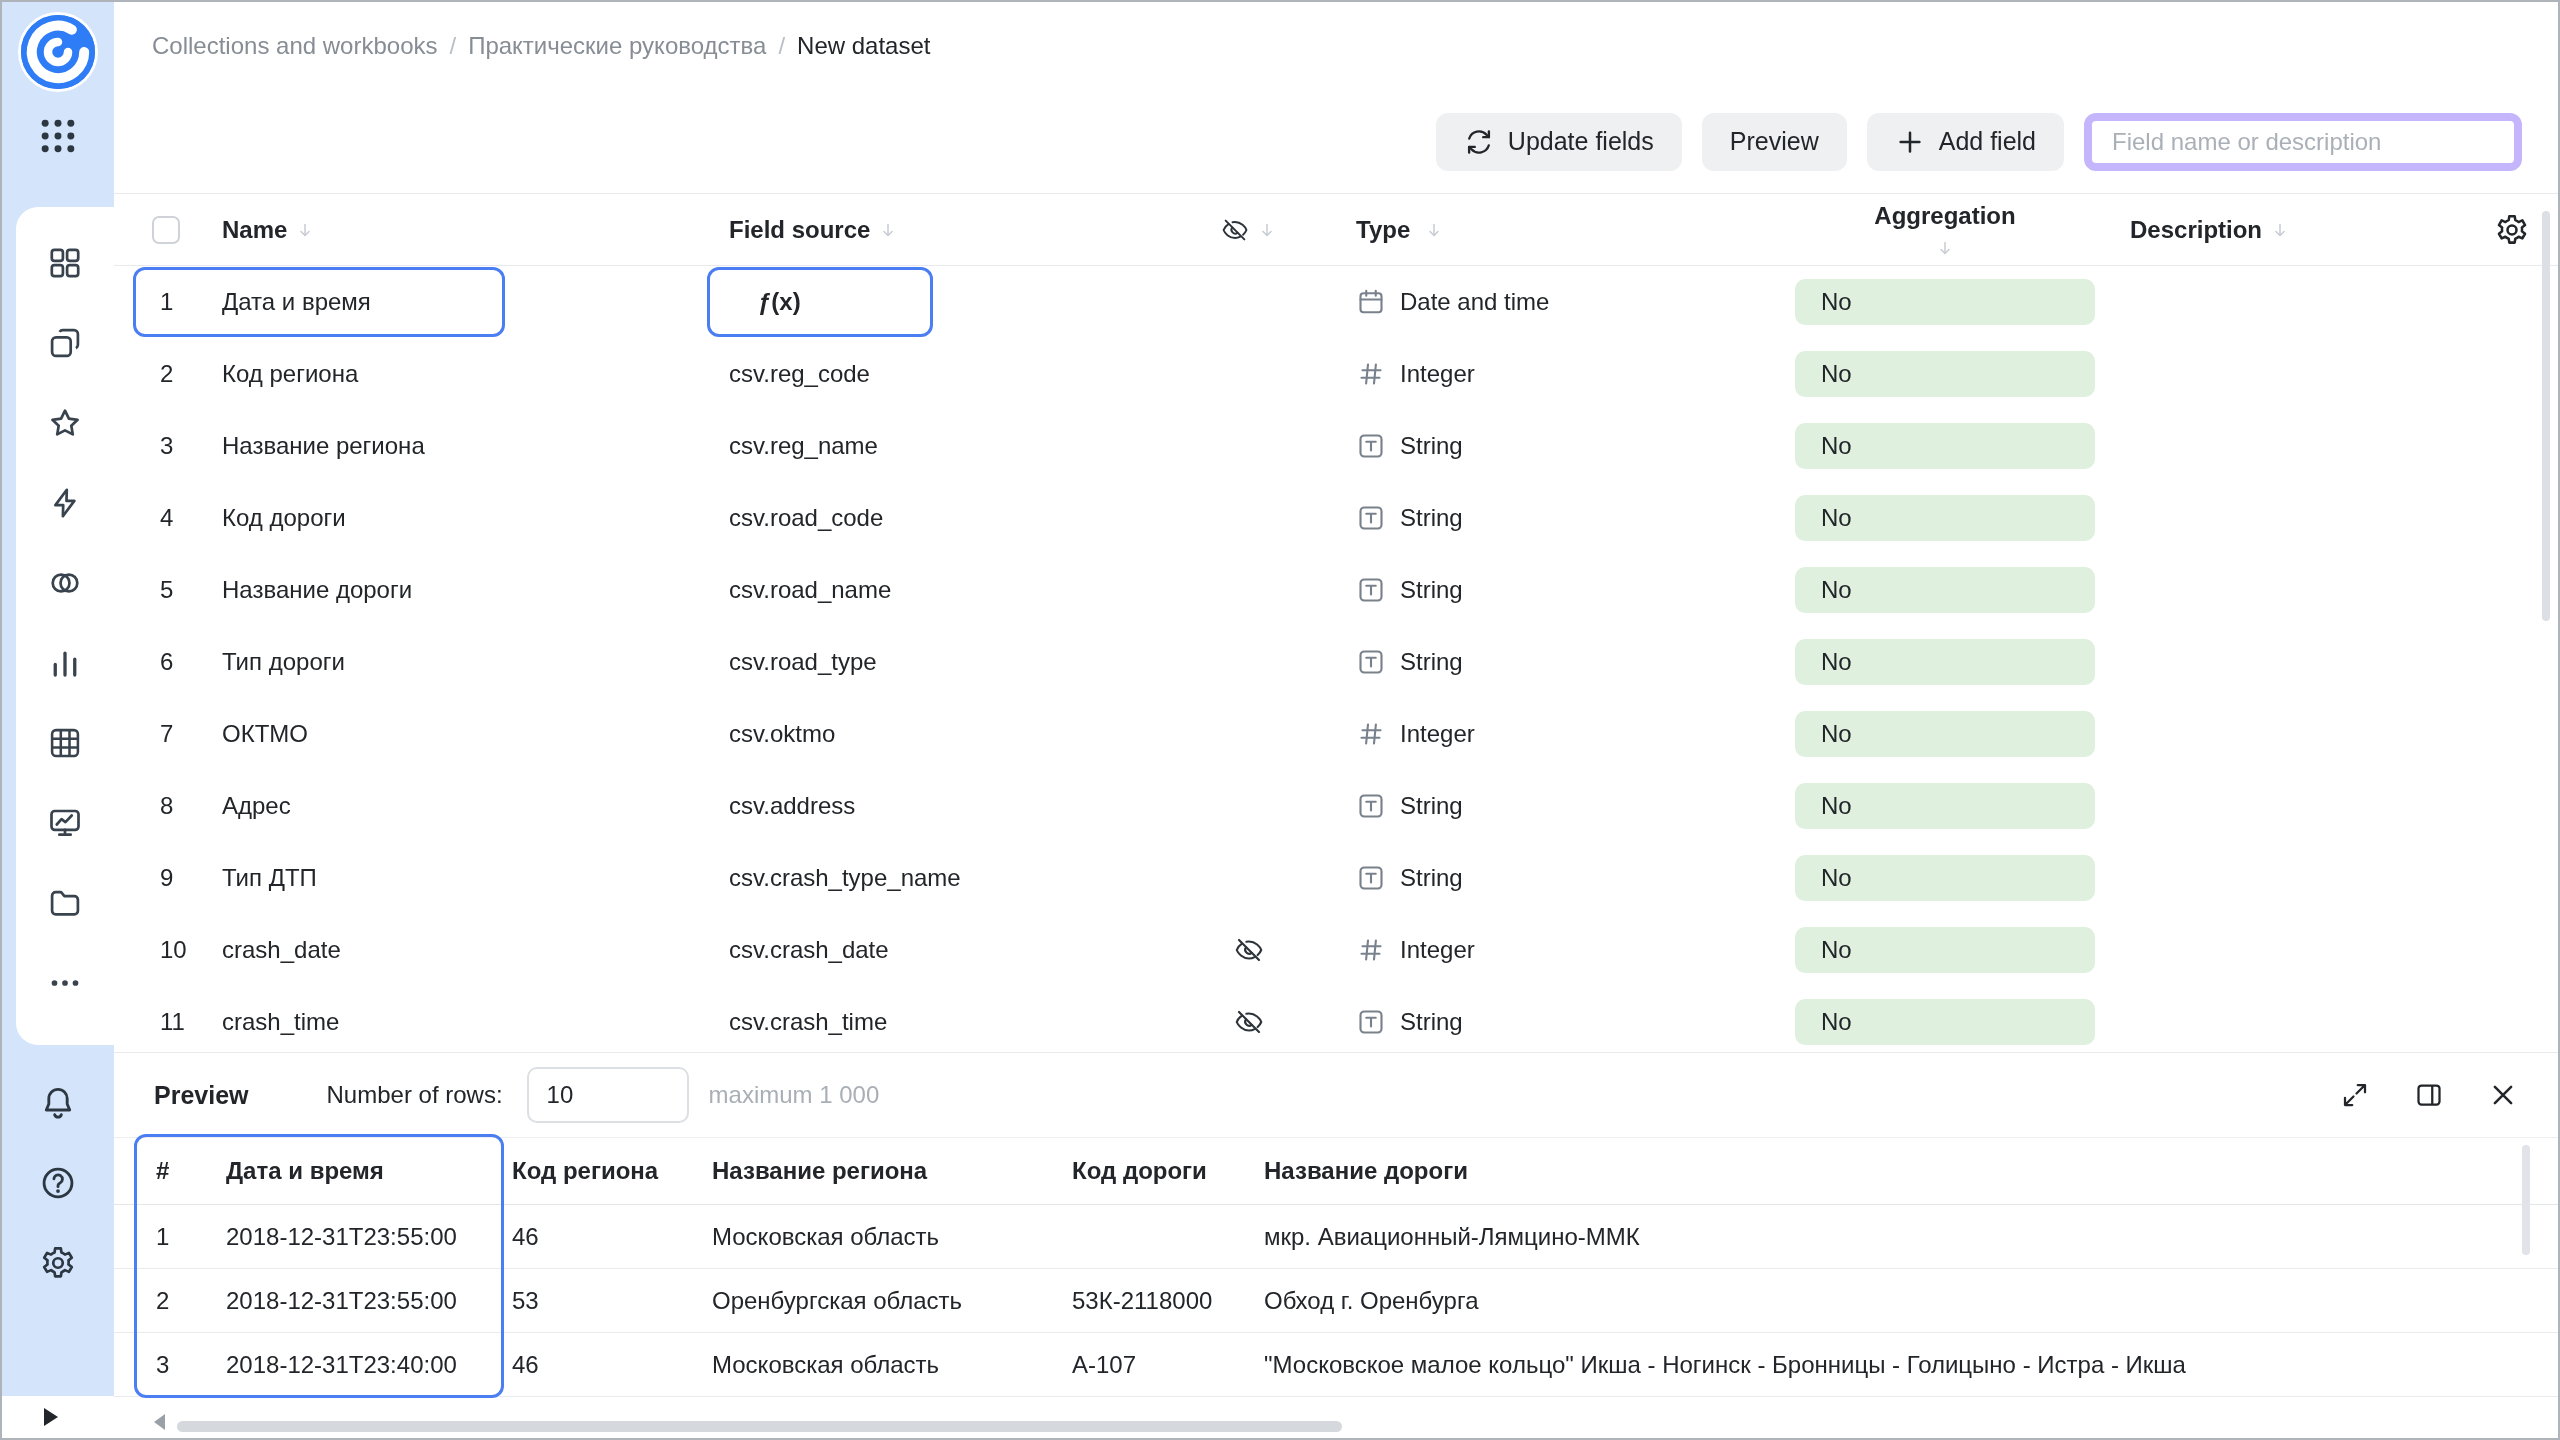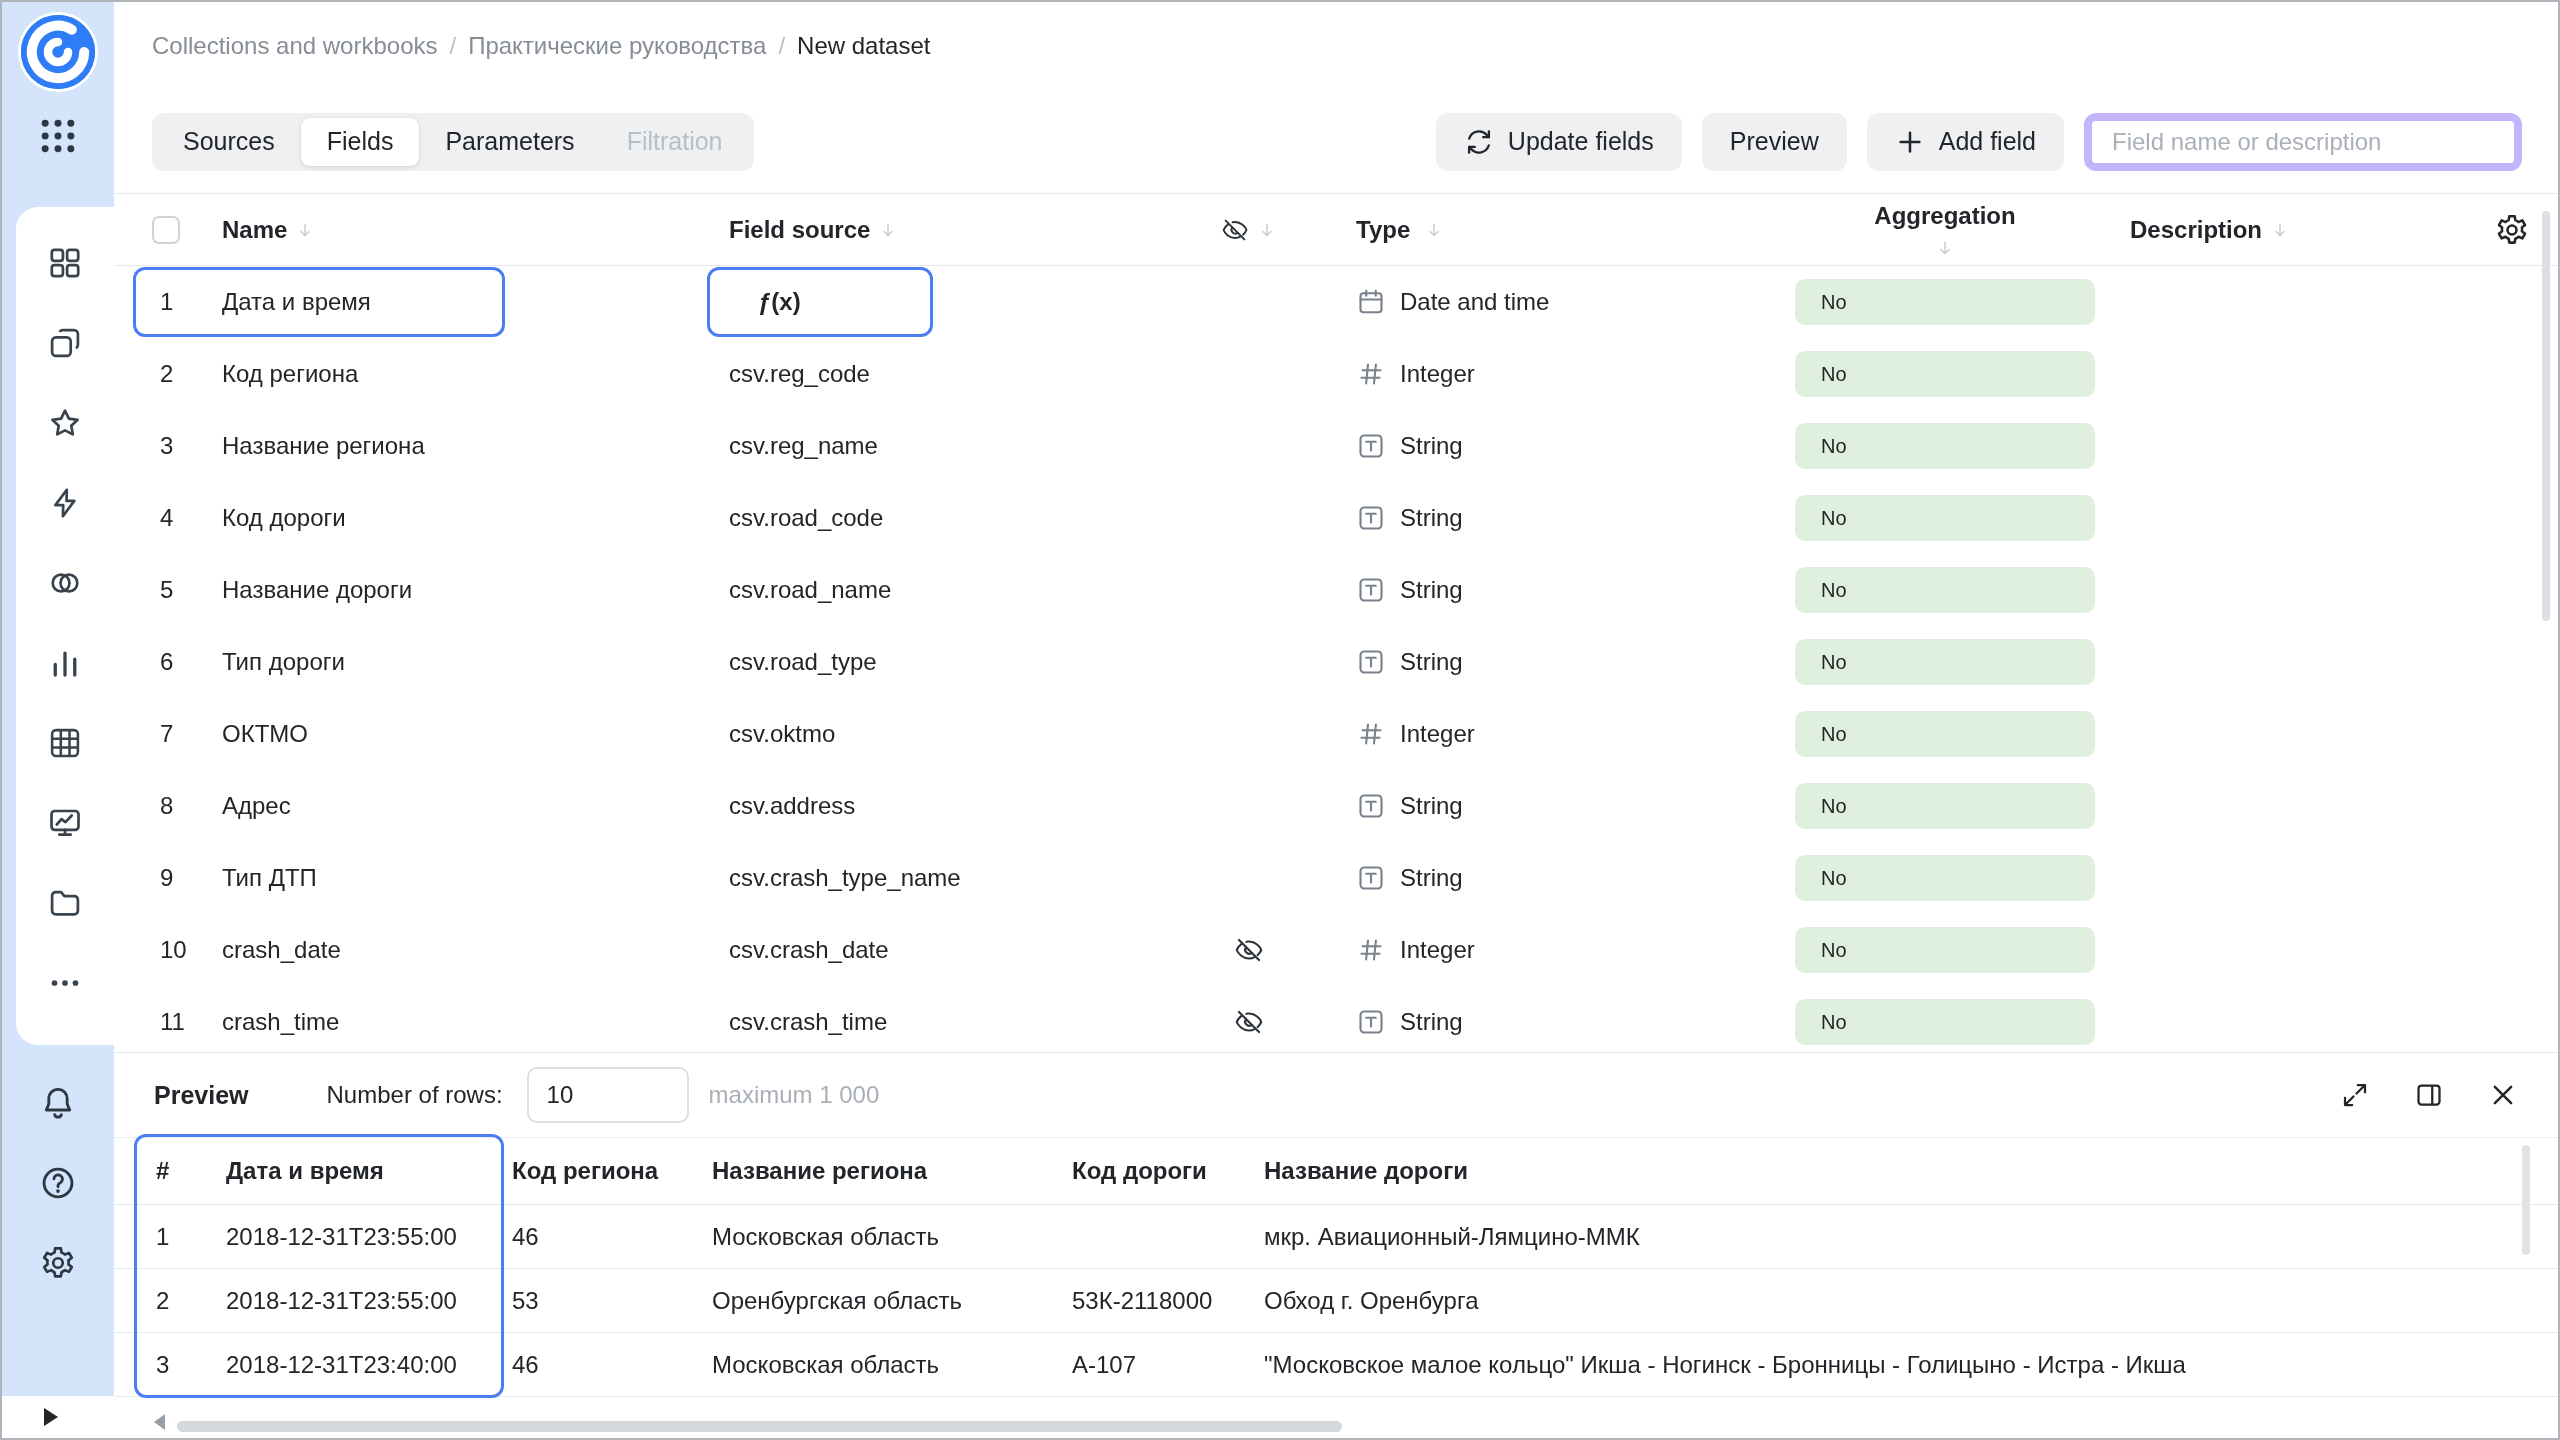--- a/index.html
+++ b/index.html
@@ -56,21 +56,21 @@
   .frow { height:72px; font-size:24px; }
   .cell { display:flex; align-items:center; min-width:0; }
   .c-num { padding-left:8px; color:#222529; }
   .c-src { padding-left:9px;text-align:center; }
   .c-formula { padding-left:38px; font-weight:bold; }
   .c-vis { justify-content:center; color:#2d333a; }
   .eyeoff-ic { width:30px; height:30px; }
   .c-type { padding-left:52px; gap:14px; }
   .type-ic { width:30px; height:30px; color:#79828c; flex-shrink:0; }
   .c-agg { padding-left:16px;flex-direction:column; }
-  .pill { width:300px; height:46px; background:#dff0df; border-radius:10px; display:flex; align-items:center; padding-left:26px; font-size:20px; color:#222529; }
+  .pill { width:300px; height:46px; background:#dff0df; border-radius:10px; display:flex; align-items:center; padding-left:26px; font-size:24px; color:#222529; }
   .c-desc { padding-left:20px; }
   .c-gear { justify-content:flex-end; color:#222529; }
   .tbl-gear { width:36px; height:36px; cursor:pointer; }
   .hl-box { position:absolute; border:3px solid #4c7ef3; border-radius:12px; pointer-events:none; }
   .hl-name { left:19px; top:73px; width:372px; height:70px; }
   .hl-source { left:593px; top:73px; width:226px; height:70px; }
 
   
   .preview { position:absolute; top:1050px; left:0; right:0; bottom:0; border-top:1px solid #e7e9ec; background:#fff; }
   .preview-bar { height:84px; display:flex; align-items:center; padding:0 40px; }
@@ -328,26 +328,20 @@
       <div class="breadcrumb">
         <span class="bc-muted">Collections and workbooks</span>
         <span class="bc-sep">/</span>
         <span class="bc-muted">Практические руководства</span>
         <span class="bc-sep">/</span>
         <span class="bc-current">New dataset</span>
       </div>
     </div>
 
     <div class="toolbar">
-      <div class="tabs">
-        <div class="tab">Sources</div>
-        <div class="tab active">Fields</div>
-        <div class="tab">Parameters</div>
-        <div class="tab disabled">Filtration</div>
-      </div>
       <div class="toolbar-right">
         <button class="btn btn-gray">
           <svg class="ic btn-ic">
               <use href="#i-refresh"></use>
             </svg>
           <span>Update fields</span>
         </button>
         <button class="btn btn-gray">Preview</button>
         <button class="btn btn-gray">
           <svg class="ic btn-ic">

